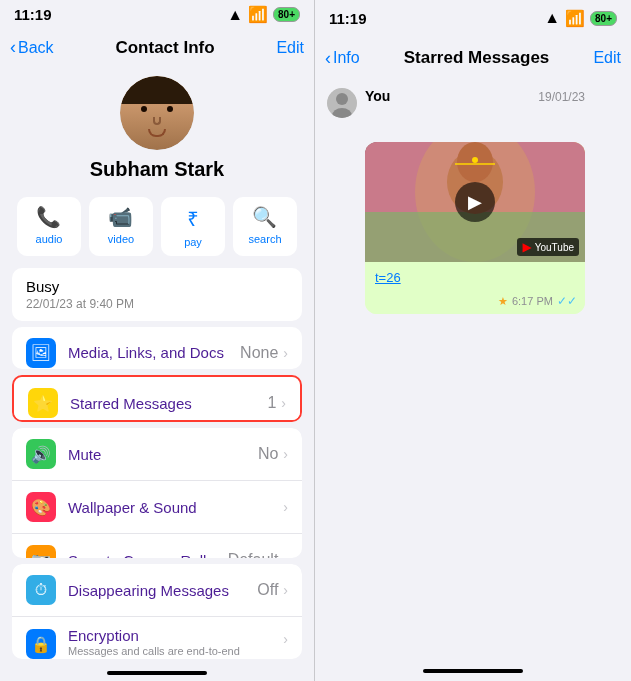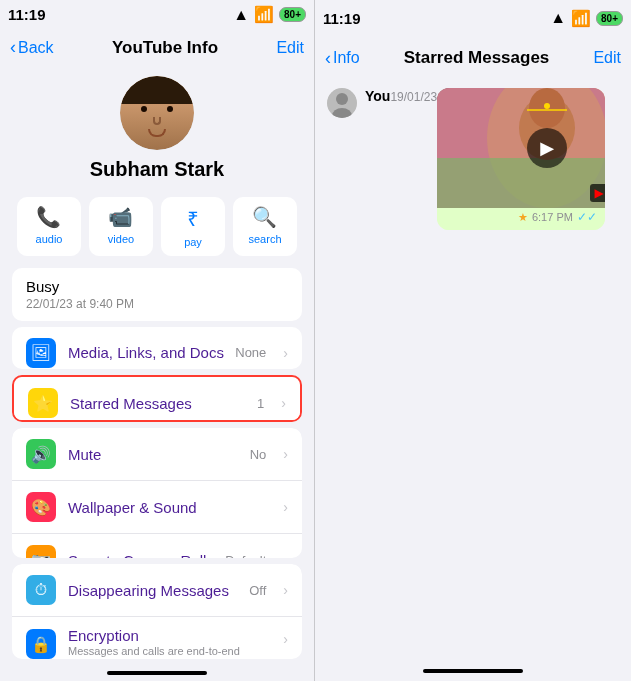--- a/index.html
+++ b/index.html
@@ -32,21 +32,21 @@
       flex-direction: column;
       overflow: hidden;
     }
 
     
     .status-bar {
       height: 36px;
       display: flex;
       align-items: center;
       justify-content: space-between;
-      padding: 0 8px;
+      padding: 0 14px;
       background: #f2f2f7;
     }
     .status-time {
       font-size: 15px;
       font-weight: 600;
       color: #000;
     }
     .status-icons {
       display: flex;
       align-items: center;
@@ -247,23 +247,23 @@
     .icon-pink { background: #ff2d55; color: #fff; }
     .icon-orange { background: #ff9500; color: #fff; }
     .icon-cyan { background: #32ade6; color: #fff; }
 
     .item-label {
       flex: 1;
       font-size: 15px;
       color: #4c1d95;
     }
     .item-value {
-      font-size: 13px;
+      font-size: 16px;
       color: #8e8e93;
-      margin-right: 17px;
+      margin-right: 5px;
     }
     .item-chevron {
       color: #c7c7cc;
       font-size: 14px;
     }
 
     
     .starred-row {
       border: 2px solid #ff3b30;
       border-radius: 10px;
@@ -313,22 +313,23 @@
       flex-shrink: 0;
       display: flex;
       align-items: center;
       justify-content: center;
       font-size: 14px;
       color: #fff;
       overflow: hidden;
     }
     .message-content-col {
       display: flex;
-      flex-direction: row;
+      flex-direction: column;
       max-width: 240px;
+      gap: 36px;
     }
     .sender-name-row {
       display: flex;
       justify-content: space-between;
       align-items: baseline;
       margin-bottom: 2px;
     }
     .sender-name {
       font-size: 14px;
       font-weight: 600;
@@ -424,21 +425,21 @@
       <span>📶</span>
       <span class="battery-badge">80+</span>
     </div>
   </div>
 
   <div class="nav-bar">
     <div class="nav-back">
       <span class="nav-back-icon">‹</span>
       <span>Back</span>
     </div>
-    <span class="nav-title">YouTube Info</span>
+    <span class="nav-title">Contact Info</span>
     <span class="nav-edit">Edit</span>
   </div>
 
   <div class="profile-section">
     <div class="avatar-container">
       <div class="avatar-face">
         <div class="avatar-hair"></div>
         <div class="avatar-face-features">
           <div class="avatar-eyes">
             <div class="avatar-eye"></div>
@@ -592,20 +593,23 @@
               <circle cx="110" cy="18" r="3" fill="#ffd700"></circle>
               <line x1="90" y1="22" x2="130" y2="22" stroke="#ffd700" stroke-width="1.5"></line>
             </svg>
             <div class="play-button" style="position:relative;z-index:2;">▶</div>
             <div class="youtube-badge">
               <span class="yt-icon">▶</span>
               <span>YouTube</span>
             </div>
           </div>
 
+          <div class="bubble-caption">
+            <span class="bubble-link">t=26</span>
+          </div>
 
           <div class="bubble-meta">
             <span class="star-icon-msg">★</span>
             <span class="bubble-time">6:17 PM</span>
             <span class="check-icon">✓✓</span>
           </div>
 
         </div>
       </div>
 

